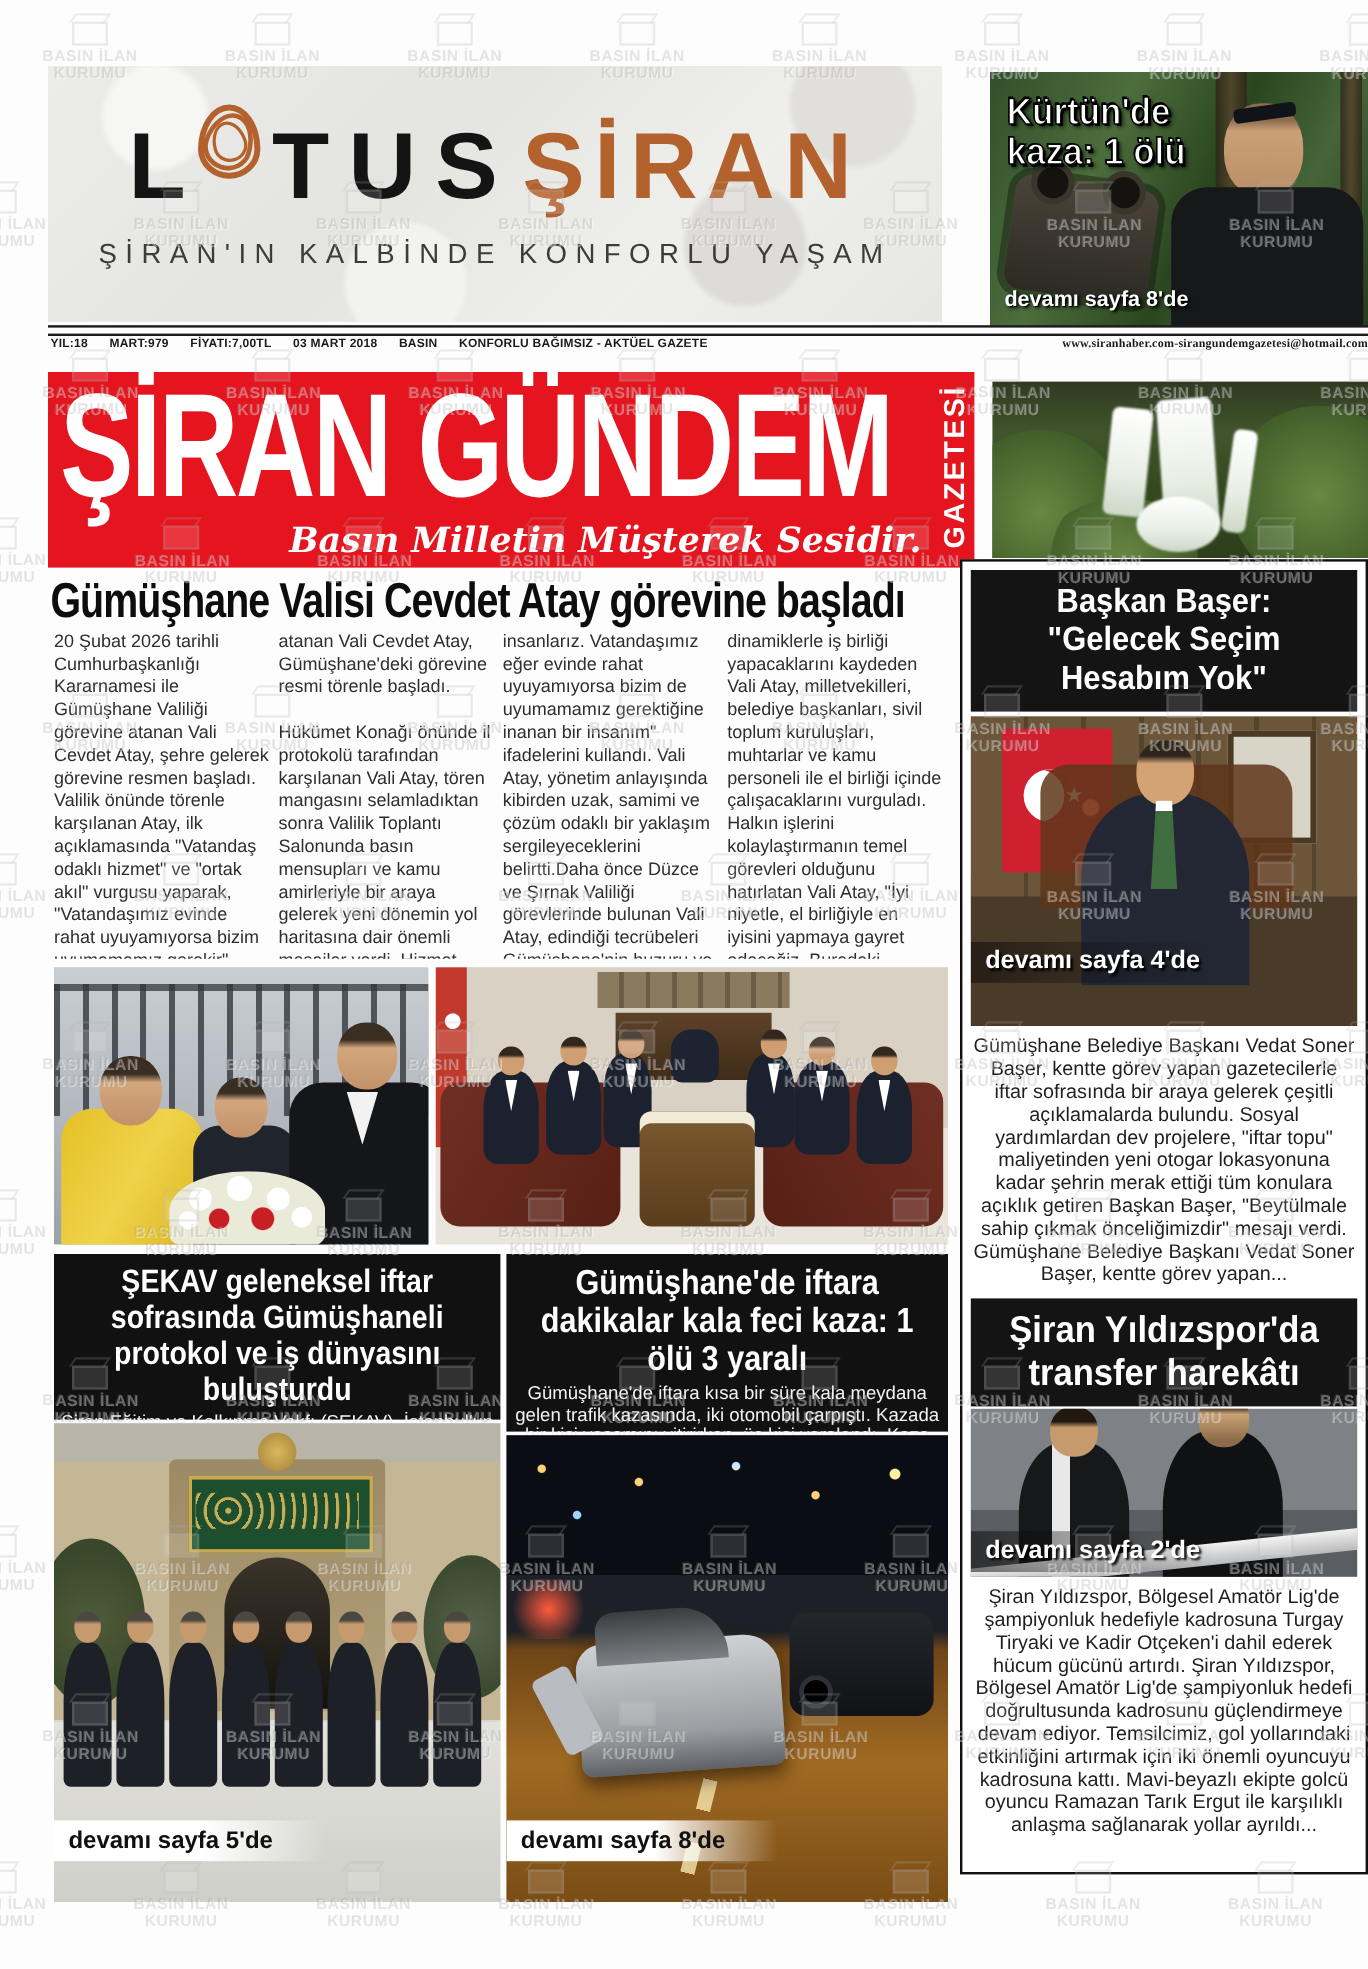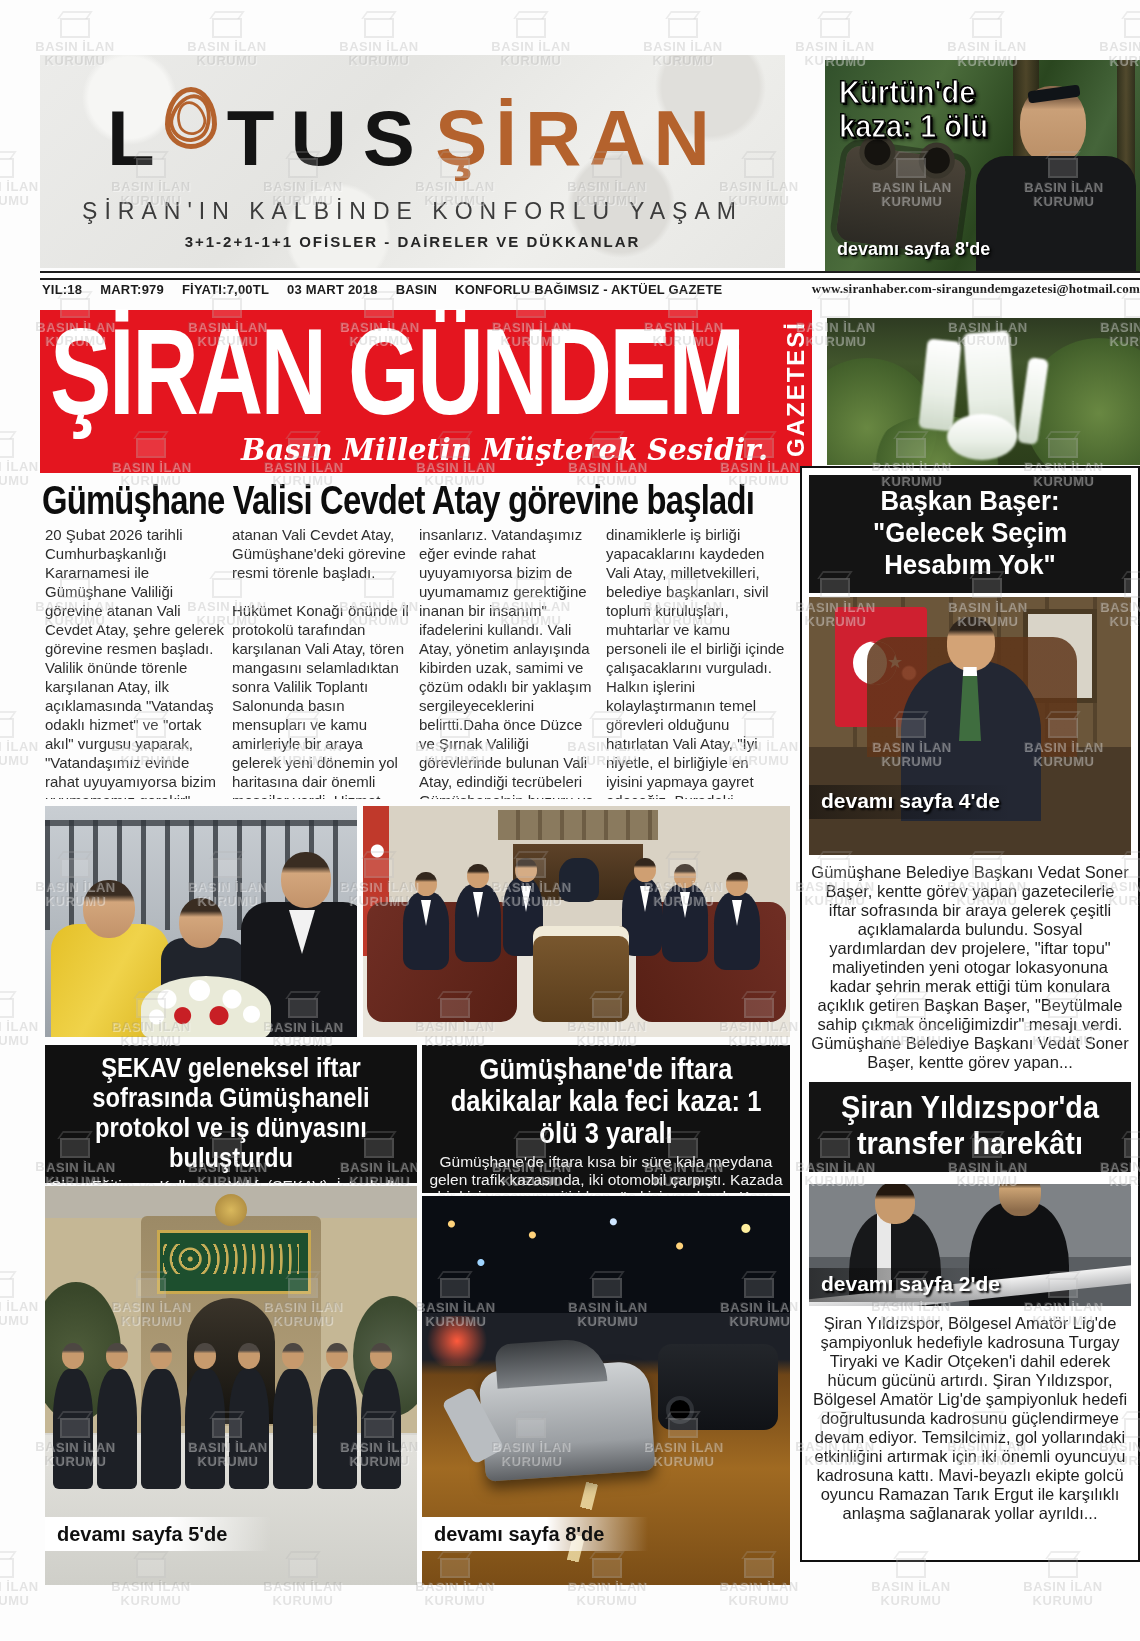--- a/index.html
+++ b/index.html
@@ -52,21 +52,21 @@
   #teaser-man .body{position:absolute;left:18px;top:70px;width:160px;height:130px;border-radius:30px 30px 0 0;background:#17181a;}
   #teaser-hl{position:absolute;left:14px;top:16px;font-size:31px;line-height:34px;font-weight:800;color:#fff;
      letter-spacing:0;-webkit-text-stroke:1.2px #000;text-shadow:2px 2px 0 #000,-1px -1px 0 #000,3px 3px 4px rgba(0,0,0,.8);
      transform:scaleX(.94);transform-origin:left;width:200px;}
   .photo-more-light{position:absolute;left:12px;bottom:12px;font-size:18px;font-weight:800;color:#fff;
      text-shadow:1px 1px 0 #000,2px 2px 3px rgba(0,0,0,.9);}
 
   
   #info-rule{left:40px;top:271px;width:1100px;height:5px;border-top:2px solid #1c1c1c;border-bottom:2px solid #1c1c1c;}
   #info-bar{left:42px;top:281px;width:1098px;display:flex;align-items:center;gap:18px;
-     font-size:13px;font-weight:700;color:#1b1b1b;letter-spacing:.2px;}
+     font-size:10px;font-weight:700;color:#1b1b1b;letter-spacing:.2px;}
   #info-bar .right{margin-left:auto;font-family:Liberation Serif, serif;}
 
   
   #masthead{left:40px;top:310px;width:772px;height:163px;background:#e4151f;}
   #mast-title{position:absolute;left:10px;top:0px;font-size:118px;font-weight:800;color:#fff;
      white-space:nowrap;letter-spacing:-3px;transform:scale(.78,1.04);transform-origin:left top;line-height:118px;}
   #mast-edge{position:absolute;right:2px;top:4px;height:150px;writing-mode:vertical-rl;transform:rotate(180deg);
      font-size:24px;font-weight:800;color:#fff;letter-spacing:2px;text-align:center;}
   #mast-slogan{position:absolute;right:44px;bottom:6px;font-family:"DejaVu Serif",serif;font-style:italic;
      font-weight:700;font-size:29px;color:#fff;}
@@ -141,21 +141,21 @@
      background:linear-gradient(180deg,#2e241b 0 24%,#d3a376 36%);}
   #sb-photo1 .man:after{content:"";position:absolute;left:58px;top:6px;width:22px;height:74px;
      background:linear-gradient(180deg,#fff 0 12%,#3f6d3f 12%);clip-path:polygon(20% 0,80% 0,100% 100%,0 100%);}
   #sb-photo1 .chairback{position:absolute;left:58px;top:40px;width:210px;height:120px;border-radius:24px 24px 0 0;
      background:radial-gradient(circle at 20% 30%,#7a4a2a 0 6px,#5e3519 8px) ;opacity:.85;z-index:-0;}
   .photo-more-band{position:absolute;left:0;bottom:36px;padding:4px 12px 6px;font-size:21px;font-weight:800;color:#fff;
      background:linear-gradient(90deg,rgba(10,10,10,.55),rgba(10,10,10,0));text-shadow:2px 2px 2px #000;}
   .sb-body{font-size:16.5px;line-height:19px;color:#1f1f1f;text-align:center;padding:8px 2px;}
   #sb-h2{margin-top:2px;padding:8px 2px 10px;}
   #sb-h2 span{display:inline-block;font-size:31px;line-height:36px;font-weight:800;transform:scaleX(.93);}
-  #sb-photo2{position:relative;height:122px;margin-top:12px;overflow:hidden;
+  #sb-photo2{position:relative;height:140px;margin-top:2px;overflow:hidden;
      background:linear-gradient(180deg,#7e8286 0 60%,#5a5e62 60% 100%);}
   #sb-photo2 .m1{position:absolute;left:40px;top:28px;width:92px;height:150px;border-radius:40% 40% 0 0;
      background:linear-gradient(90deg,#17181a 0 30%,#e8e8e8 30% 46%,#17181a 46%);}
   #sb-photo2 .m1:before{content:"";position:absolute;left:26px;top:-30px;width:40px;height:42px;border-radius:46%;
      background:linear-gradient(180deg,#23180f 0 30%,#c79a6d 42%);}
   #sb-photo2 .m2{position:absolute;left:160px;top:18px;width:100px;height:160px;border-radius:40% 40% 0 0;background:#101113;}
   #sb-photo2 .m2:before{content:"";position:absolute;left:30px;top:-32px;width:42px;height:46px;border-radius:46%;
      background:linear-gradient(180deg,#1d140c 0 26%,#caa273 40%,#8c6b4a 88%);}
   #sb-photo2 .rail{position:absolute;left:-10px;bottom:8px;width:120%;height:18px;background:linear-gradient(180deg,#f2f2f2,#b9babc);transform:rotate(-6deg);}
   #sb-photo2 .band2{bottom:4px;}
@@ -217,21 +217,20 @@
 </style>
 </head>
 <body>
 
 <div class="abs" id="top-ad">
   <div id="ad-tagline">ŞİRAN'IN KALBİNDE KONFORLU YAŞAM</div>
   <div id="ad-logo-row">
     <span class="ad-word">L</span><span id="lotus-mark"><i></i><i></i><i></i></span><span class="ad-word">TUS</span>
     <span class="ad-word orange">ŞİRAN</span>
   </div>
-  <div id="ad-subline">3+1-2+1-1+1 OFİSLER - DAİRELER VE DÜKKANLAR</div>
 </div>
 
 <div class="abs" id="teaser">
   <div class="trunk" style="left:188px"></div>
   <div class="trunk" style="left:292px;width:18px"></div>
   <div id="teaser-car"></div>
   <div id="teaser-man">
     <div class="head"></div>
       <div class="glasses"></div>
       <div class="body"></div>

